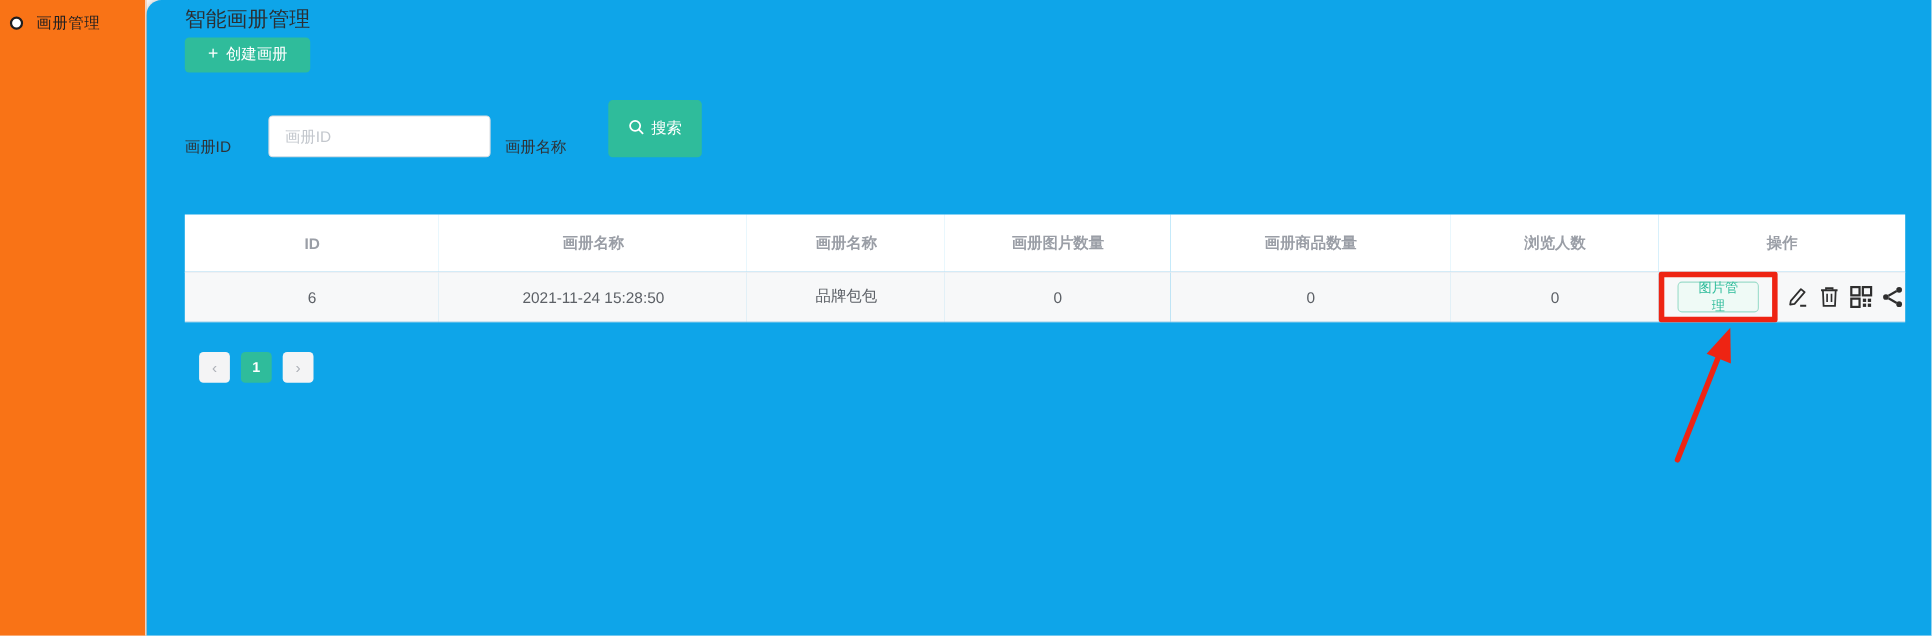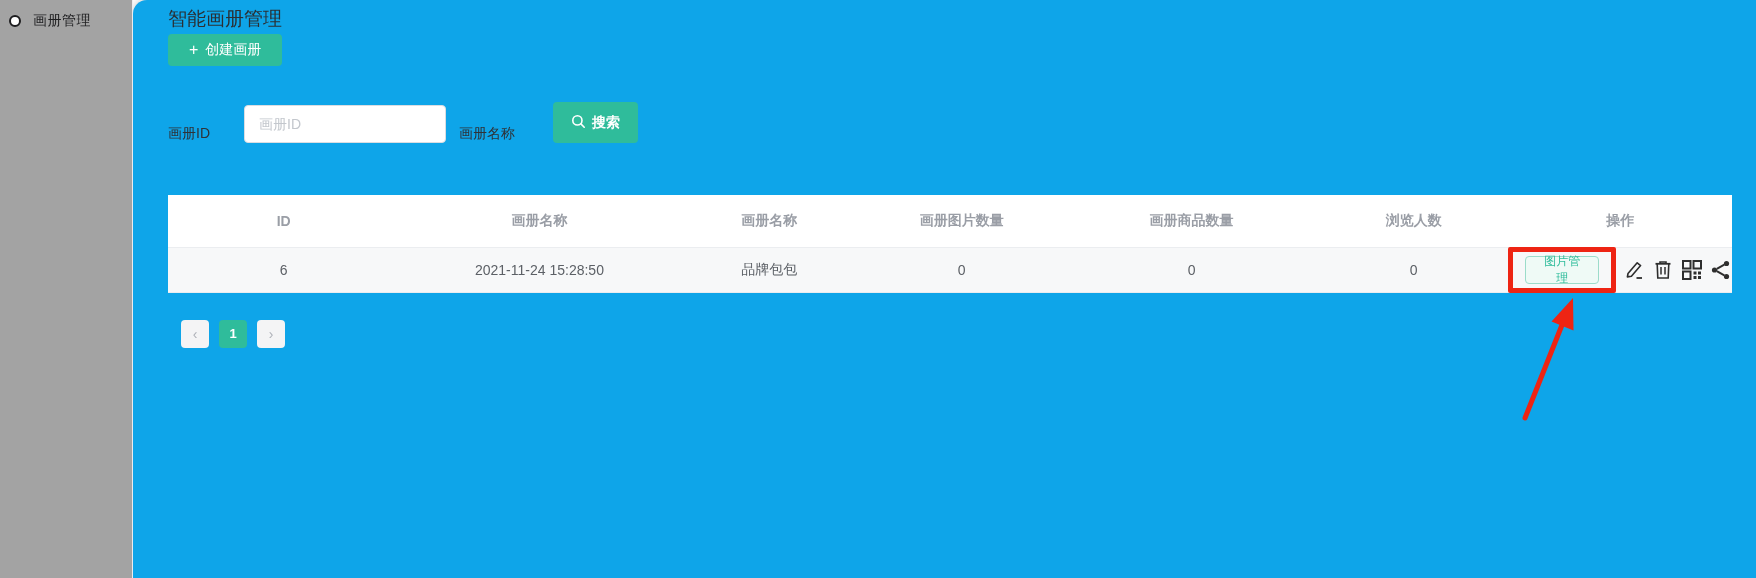--- a/index.html
+++ b/index.html
@@ -6,21 +6,21 @@
   html, body { background: #fff; }
   body {
     font-family: "Liberation Sans", "DejaVu Sans", sans-serif;
     width: 1756px; height: 578px; overflow: hidden; position: relative;
   }
   .app { position: relative; width: 1756px; height: 578px; background: #fff; }
 
   
   .sidebar {
     position: absolute; left: 0; top: 0; width: 133px; height: 578px;
-    background: #a3a3a3; border-right: 1px solid #ececef; z-index: 2;
+    background: #f97316; border-right: 1px solid #ececef; z-index: 2;
   }
   .sidebar-item {
     display: flex; align-items: center; gap: 12px;
     padding: 12px 8px 12px 9px; cursor: pointer;
   }
   .radio-circle {
     width: 12px; height: 12px; border: 2px solid #1d1d1f; border-radius: 50%;
     background: #fff; flex: 0 0 auto;
   }
   .sidebar-item .lbl { font-size: 14px; color: #1f1f21; letter-spacing: .5px; }
@@ -50,24 +50,24 @@
   .search-row .field-label { font-size: 14px; color: #2f3237; font-weight: 500; }
   .search-row .lbl-id { margin-right: 34px; }
   .search-row .lbl-name { margin-left: 13px; margin-right: 24px; }
   .search-row input {
     width: 202px; height: 38px; border: 1px solid #dadde2; border-radius: 4px;
     padding: 0 14px; font-size: 14px; color: #333; outline: none;
     font-family: inherit; background: #fff;
   }
   .search-row input::placeholder { color: #c3c7cd; }
   .btn-search {
-    margin-left: 14px; height: 41px; padding: 0 18px;
+    margin-left: 14px; height: 52px; padding: 0 18px;
     display: inline-flex; align-items: center; gap: 6px;
     background: #2fbc9b; color: #fff; border: none; border-radius: 4px;
-    font-size: 14px; cursor: pointer; font-family: inherit; font-weight: bold;
+    font-size: 14px; cursor: pointer; font-family: inherit;
   }
 
   
   table.album-table { margin-top: 52px; width: 100%; border-collapse: collapse; table-layout: fixed; }
   .album-table thead th {
     height: 52px; font-size: 14px; font-weight: 600; color: #9a9ea6;
     text-align: center; vertical-align: middle; background: #fff;
   }
   .album-table tbody td {
     height: 45px; font-size: 14px; color: #5c6066; text-align: center;

